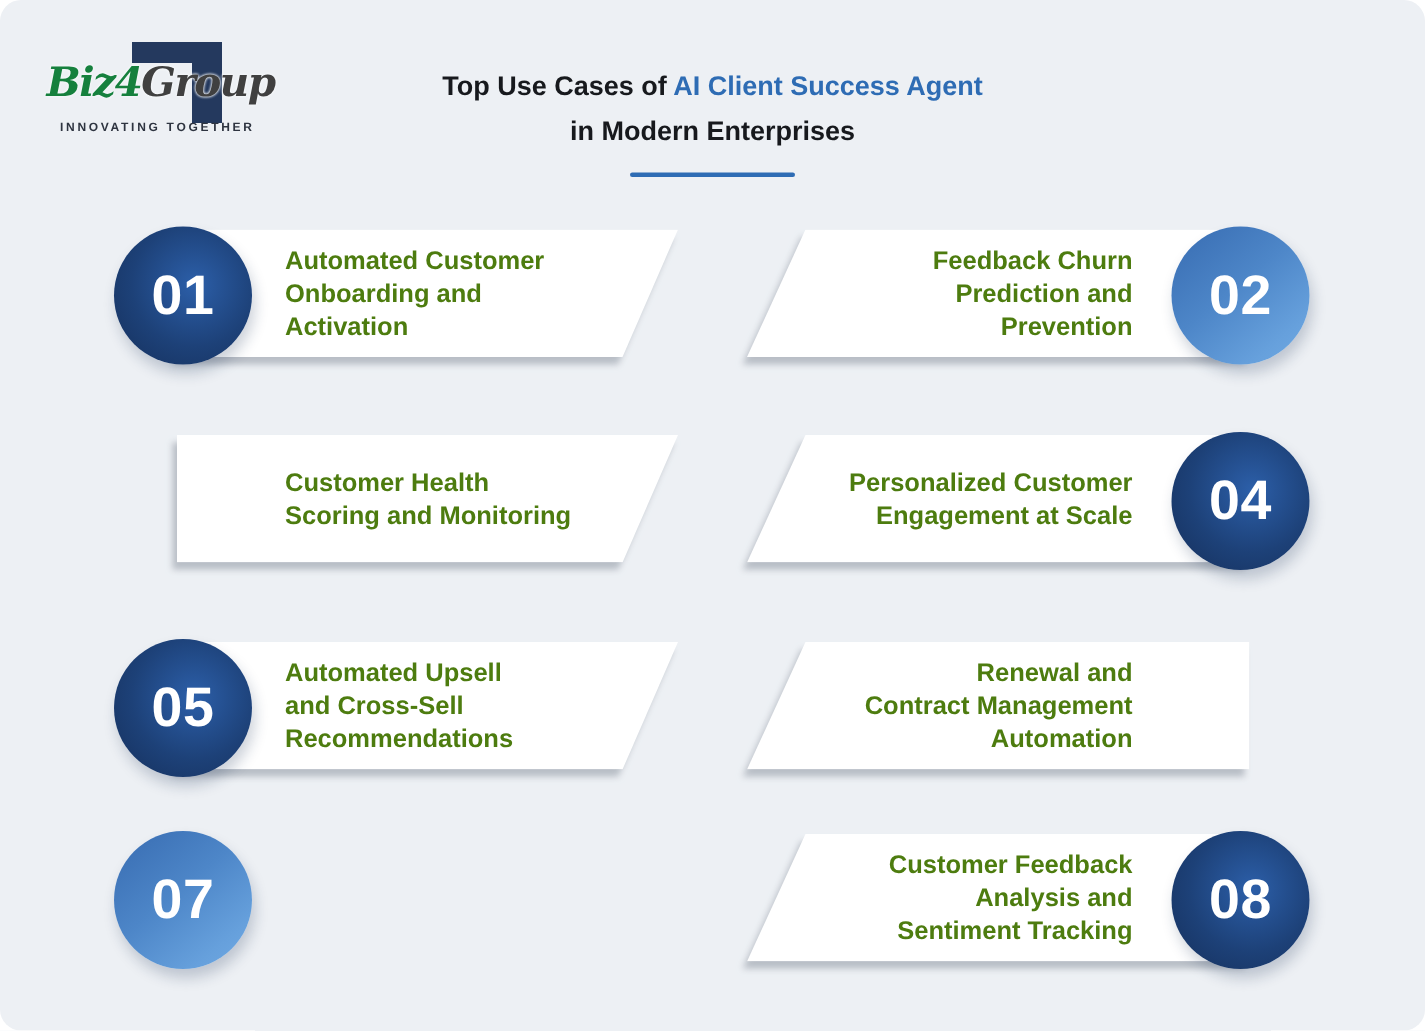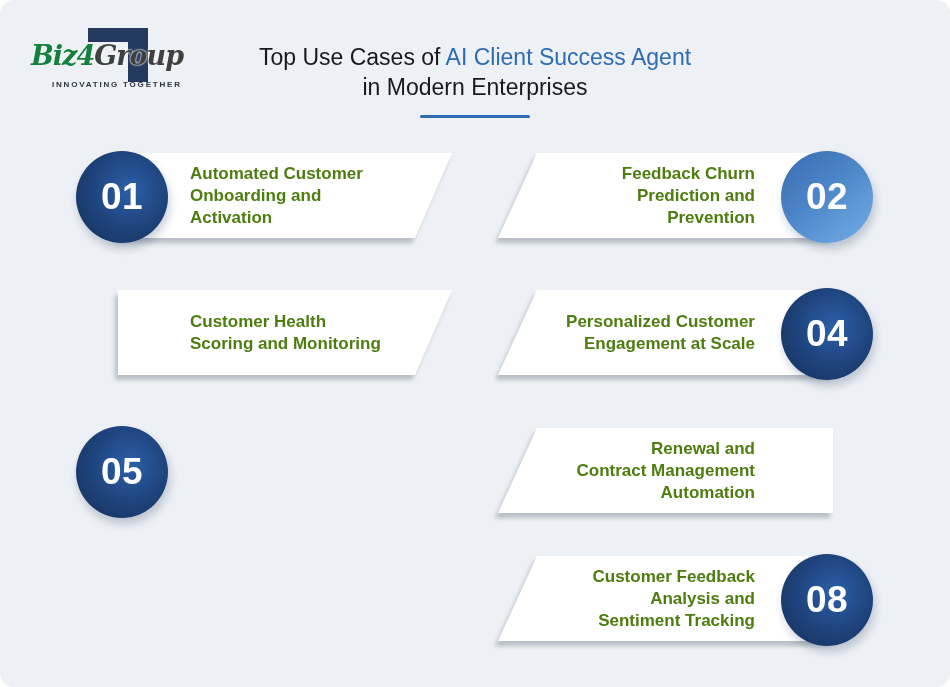--- a/index.html
+++ b/index.html
@@ -14,27 +14,27 @@
   .logo svg{position:absolute;left:0;top:0;}
   .brand{
     position:absolute;left:6px;top:24px;z-index:2;
     font-family:"DejaVu Serif",serif;font-style:italic;font-weight:700;
     font-size:27px;letter-spacing:-1px;white-space:nowrap;
     text-shadow:0 0 2px #f6f8fa,0 0 2px #f6f8fa;
   }
   .b-biz,.b-4{color:#15803d;}
   .b-group{color:#404040;}
   .tagline{
-    position:absolute;left:27px;top:64px;z-index:2;
+    position:absolute;left:15px;top:64px;z-index:2;
     font-size:8px;font-weight:700;letter-spacing:1.8px;color:#2e3440;white-space:nowrap;
   }
 
   
   .header{position:absolute;left:0;top:42px;width:950px;text-align:center;z-index:1;}
-  .title-line1,.title-line2{font-size:23px;line-height:30px;font-weight:400;color:#17191d;}
+  .title-line1,.title-line2{font-size:18px;line-height:30px;font-weight:700;color:#17191d;}
   .t-highlight{color:#2e6cb4;}
   .title-underline{width:110px;height:3px;background:#2e6cb4;margin:13px auto 0;border-radius:2px;}
 
   
   .row{position:absolute;left:0;width:950px;height:94px;}
   .r1{top:151px}.r2{top:288px}.r3{top:426px}.r4{top:554px}
 
   .banner-wrap{
     position:absolute;top:2px;height:85px;
     filter:drop-shadow(-3px 5px 2px rgba(167,174,183,0.75));
@@ -131,34 +131,44 @@
           <div class="label">Personalized Customer
 Engagement at Scale</div>
         </div>
     </div>
     <div class="circle cright dark">
         <span class="num">04</span>
       </div>
   </div>
 
   <div class="row r3">
+    <div class="banner-wrap left">
+      <div class="banner left">
+          <div class="label">Automated Upsell
+and Cross-Sell
+Recommendations</div>
+        </div>
+    </div>
     <div class="circle cleft dark">
         <span class="num">05</span>
       </div>
 
     <div class="banner-wrap right">
       <div class="banner right">
           <div class="label">Renewal and
 Contract Management
 Automation</div>
         </div>
     </div>
   </div>
 
   <div class="row r4">
+    <div class="circle cleft light">
+        <span class="num">07</span>
+      </div>
 
     <div class="banner-wrap right">
       <div class="banner right">
           <div class="label">Customer Feedback
 Analysis and
 Sentiment Tracking</div>
         </div>
     </div>
     <div class="circle cright dark">
         <span class="num">08</span>

